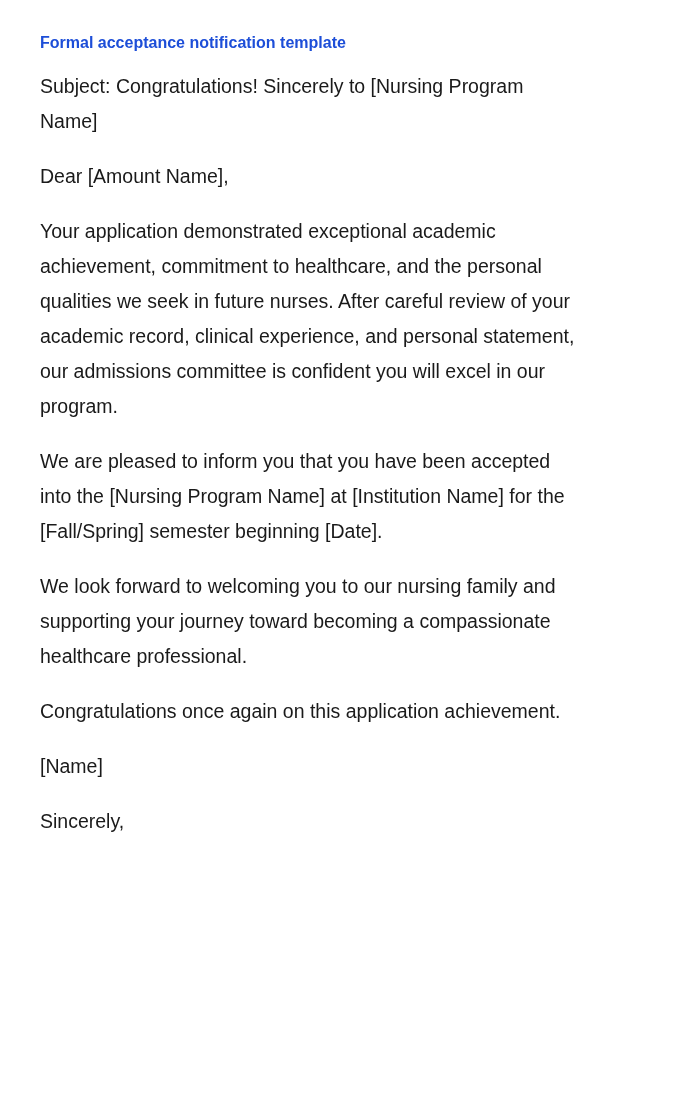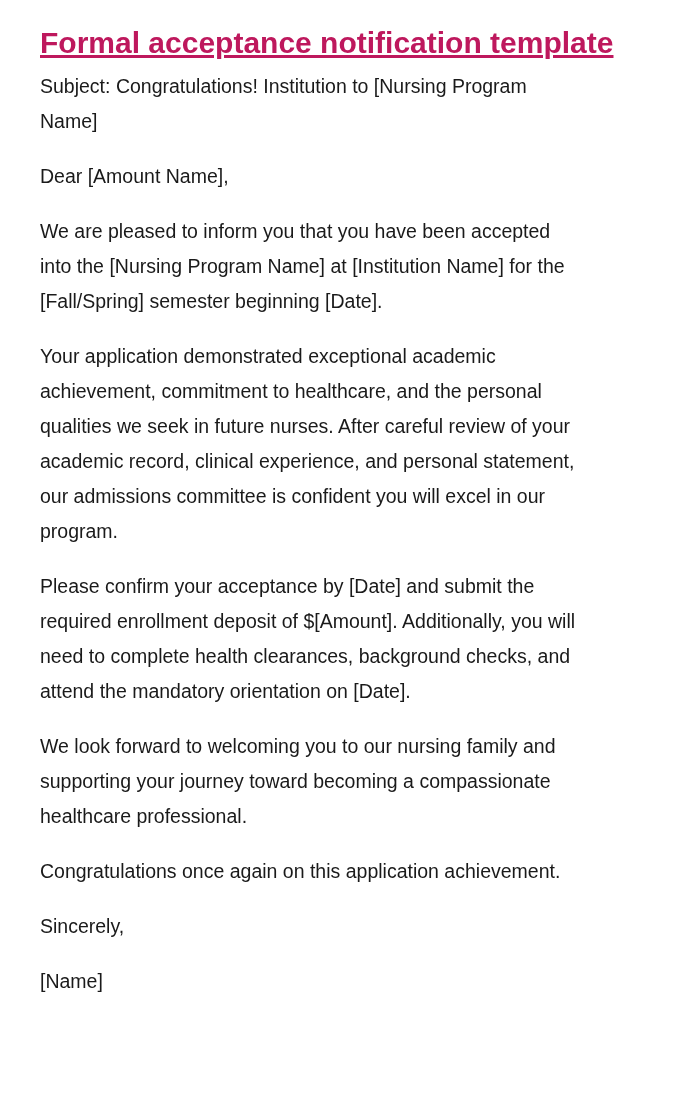--- a/index.html
+++ b/index.html
@@ -13,57 +13,52 @@
     font-family: "Liberation Sans", sans-serif;
     color: #1a1a1a;
     -webkit-font-smoothing: antialiased;
   }
   .doc {
     padding: 30px 40px 40px 40px;
     box-sizing: border-box;
     width: 700px;
   }
   .doc-title {
-    font-size: 30px;
+    font-size: 16px;
     line-height: 26px;
     font-weight: 700;
     margin: 0 0 13px 0;
-    color: #be185d;
-    text-decoration: underline;
+    color: #1d4ed8;
   }
   .para {
     font-size: 19.5px;
     line-height: 35px;
     margin: 0 0 20px 0;
     white-space: pre-line;   
     color: #1a1a1a;
   }
 </style>
 </head>
 <body>
 
 <main class="doc">
   <h1 class="doc-title">Formal acceptance notification template</h1>
   <section id="paragraphs">
-      <p class="para">Subject: Congratulations! Institution to [Nursing Program
+      <p class="para">Subject: Congratulations! Sincerely to [Nursing Program
 Name]</p>
       <p class="para">Dear [Amount Name],</p>
-      <p class="para">We are pleased to inform you that you have been accepted
-into the [Nursing Program Name] at [Institution Name] for the
-[Fall/Spring] semester beginning [Date].</p>
       <p class="para">Your application demonstrated exceptional academic
 achievement, commitment to healthcare, and the personal
 qualities we seek in future nurses. After careful review of your
 academic record, clinical experience, and personal statement,
 our admissions committee is confident you will excel in our
 program.</p>
-      <p class="para">Please confirm your acceptance by [Date] and submit the
-required enrollment deposit of $[Amount]. Additionally, you will
-need to complete health clearances, background checks, and
-attend the mandatory orientation on [Date].</p>
+      <p class="para">We are pleased to inform you that you have been accepted
+into the [Nursing Program Name] at [Institution Name] for the
+[Fall/Spring] semester beginning [Date].</p>
       <p class="para">We look forward to welcoming you to our nursing family and
 supporting your journey toward becoming a compassionate
 healthcare professional.</p>
       <p class="para">Congratulations once again on this application achievement.</p>
+      <p class="para">[Name]</p>
       <p class="para">Sincerely,</p>
-      <p class="para">[Name]</p>
     </section>
 </main>
 
 </body></html>

